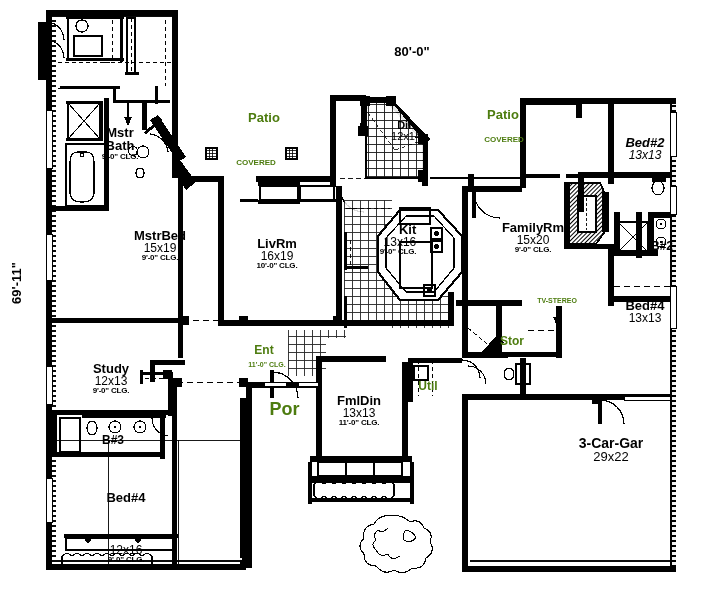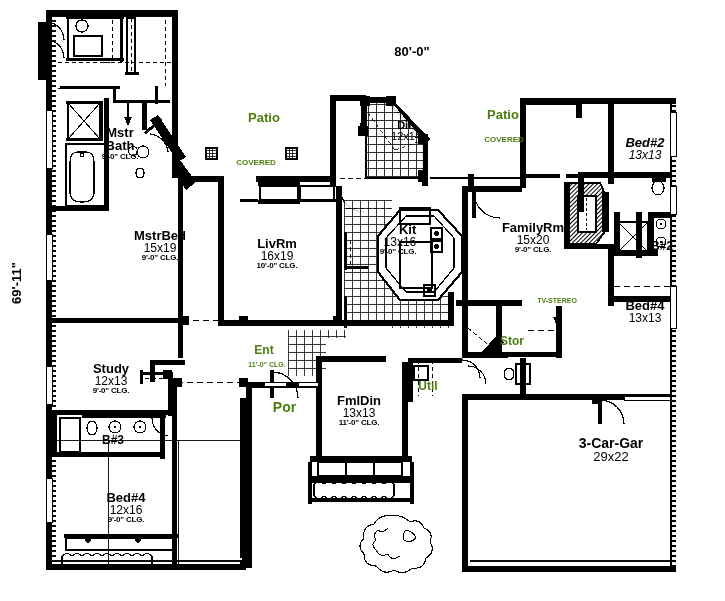--- a/index.html
+++ b/index.html
@@ -531,40 +531,40 @@
   <span class="rsize" style="font-size:12px;font-weight:normal;">12x13</span>
   <span class="rclg" style="font-size:8px;">9'-0" CLG.</span>
 </div>
 
 <div class="lbl" style="left:113px;top:434px;font-size:12px;">
   <span class="rname">B#3</span>
 </div>
 
 <div class="lbl" style="left:126px;top:491px;font-size:13px;">
   <span class="rname">Bed#4</span>
-  <span class="rsize" style="font-size:12px;font-weight:normal;">12x16</span>
+  <span class="rsize" style="font-size:12px;font-weight:normal;margin-top:40px;">12x16</span>
   <span class="rclg" style="font-size:8px;">9'-0" CLG.</span>
 </div>
 
 <div class="lbl" style="left:359px;top:394px;font-size:13px;text-align:center;">
   <span class="rname">FmlDin</span>
   <span class="rsize" style="font-size:12px;font-weight:normal;">13x13</span>
   <span class="rclg" style="font-size:8px;">11'-0" CLG.</span>
 </div>
 
 <div class="lbl" style="left:611px;top:436px;font-size:14px;">
   <span class="rname">3-Car-Gar</span>
   <span class="rsize" style="font-size:13px;font-weight:normal;">29x22</span>
 </div>
 
 <div class="tiny" style="left:264px;top:110px;font-size:13px;">Patio</div>
 <div class="tiny" style="left:256px;top:158px;font-size:8px;">COVERED</div>
 <div class="tiny" style="left:503px;top:107px;font-size:13px;">Patio</div>
 <div class="tiny" style="left:504px;top:135px;font-size:8px;">COVERED</div>
 <div class="tiny" style="left:264px;top:343px;font-size:12px;">Ent</div>
 <div class="tiny" style="left:267px;top:361px;font-size:7px;">11'-0" CLG.</div>
-<div class="tiny" style="left:263px;top:399px;font-size:14px;padding-left:43px;">Por</div>
+<div class="tiny" style="left:263px;top:399px;font-size:18px;padding-left:43px;">Por</div>
 <div class="tiny" style="left:428px;top:379px;font-size:12px;text-align:center;">Util</div>
 <div class="tiny" style="left:512px;top:334px;font-size:12px;">Stor</div>
 <div class="tiny" style="left:557px;top:297px;font-size:7px;">TV-STEREO</div>
 
 <div class="dim" style="left:412px;top:44px;font-size:13px;transform:translateX(-50%);">80'-0"</div>
 <div class="dim vert" style="left:16px;top:283px;font-size:13px;">69'-11"</div>
 
 </body></html>

